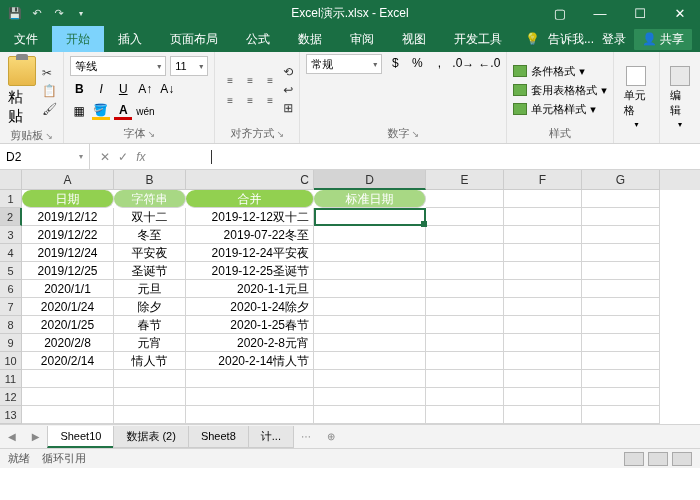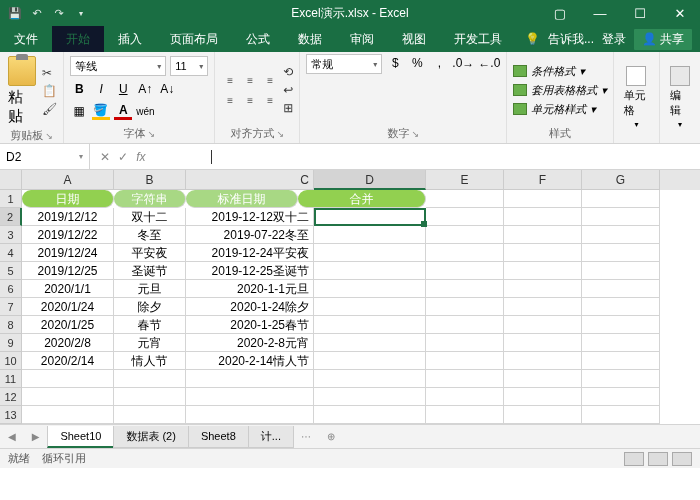--- a/index.html
+++ b/index.html
@@ -5,42 +5,42 @@
 * { box-sizing: border-box; margin: 0; padding: 0; font-family: "Microsoft YaHei", "Segoe UI", sans-serif; }
 body { background: #fff; width: 700px; height: 500px; overflow: hidden; font-size: 12px; }
 .titlebar { background: #1a6e43; height: 26px; display: flex; align-items: center; color: #fff; position: relative; }
 .qat { display: flex; align-items: center; gap: 4px; padding-left: 6px; }
 .qat-icon { width: 18px; height: 18px; display: flex; align-items: center; justify-content: center; font-size: 11px; opacity: 0.85; }
 .title { position: absolute; left: 50%; transform: translateX(-50%); font-size: 12px; }
 .winbtns { margin-left: auto; display: flex; }
 .winbtn { width: 40px; height: 26px; display: flex; align-items: center; justify-content: center; font-size: 13px; }
 .tabs { background: #1a6e43; height: 26px; display: flex; align-items: stretch; color: #fff; font-size: 12px; }
 .tab { padding: 0 14px; display: flex; align-items: center; cursor: pointer; }
-.tab.active { background: #0f172a; color: #217346; }
+.tab.active { background: #7dd3fc; color: #217346; }
 .tab-right { margin-left: auto; display: flex; align-items: center; gap: 8px; padding-right: 8px; }
 .share { background: #2e8b57; padding: 2px 8px; border-radius: 1px; display: flex; align-items: center; gap: 3px; }
 .ribbon { background: #f3f3f3; height: 92px; border-bottom: 1px solid #d4d4d4; display: flex; }
 .rgroup { border-right: 1px solid #e0e0e0; padding: 2px 6px 0; display: flex; flex-direction: column; justify-content: space-between; }
 .rgroup-label { text-align: center; font-size: 11px; color: #666; padding-bottom: 2px; display: flex; align-items: center; justify-content: center; gap: 2px; }
 .rg-body { display: flex; gap: 4px; flex: 1; align-items: center; }
 .paste-big { display: flex; flex-direction: column; align-items: center; gap: 2px; padding: 2px; }
 .paste-icon { width: 28px; height: 30px; background: linear-gradient(#f9d978,#e8b84a); border: 1px solid #c9a33a; border-radius: 2px; position: relative; }
 .paste-icon::before { content: ''; position: absolute; top: -3px; left: 7px; width: 12px; height: 6px; background: #888; border-radius: 2px 2px 0 0; }
 .mini-col { display: flex; flex-direction: column; gap: 4px; font-size: 12px; }
 .mini-col span { opacity: 0.8; }
 .font-row1 { display: flex; gap: 4px; align-items: center; margin-bottom: 4px; }
 .font-row2 { display: flex; gap: 4px; align-items: center; margin-bottom: 4px; }
 .combo { background: #fff; border: 1px solid #c5c5c5; height: 20px; display: flex; align-items: center; padding: 0 4px; font-size: 11px; }
 .combo .arrow { margin-left: auto; font-size: 8px; color: #666; }
 .btn-sm { min-width: 18px; height: 18px; display: flex; align-items: center; justify-content: center; font-size: 12px; }
 .align-grid { display: grid; grid-template-columns: repeat(3, 18px); grid-template-rows: repeat(2, 18px); gap: 2px; }
 .align-cell { border: none; display: flex; align-items: center; justify-content: center; font-size: 10px; color: #555; }
 .big-btn { display: flex; flex-direction: column; align-items: center; gap: 2px; padding: 2px 4px; font-size: 11px; }
 .big-btn .ico { width: 20px; height: 20px; border: 1px solid #aaa; background: #fff; }
-.style-item { display: flex; align-items: center; gap: 4px; font-size: 11px; padding: 1px 0; white-space: nowrap; font-style: italic; }
+.style-item { display: flex; align-items: center; gap: 4px; font-size: 11px; padding: 1px 0; white-space: nowrap; }
 .style-ico { width: 14px; height: 12px; background: #6ab04c; border: 1px solid #4a8030; }
 .namebox-row { height: 26px; border-bottom: 1px solid #d4d4d4; display: flex; align-items: center; background: #fff; }
 .namebox { width: 90px; border-right: 1px solid #d4d4d4; height: 100%; display: flex; align-items: center; padding: 0 6px; font-size: 12px; gap: 30px; }
 .namebox .arrow { margin-left: auto; font-size: 8px; color: #888; }
 .fx-btns { display: flex; gap: 8px; padding: 0 10px; color: #888; font-size: 12px; }
 .fx-input { flex: 1; height: 100%; display: flex; align-items: center; padding: 0 6px; font-size: 12px; position: relative; }
 .cursor { width: 1px; height: 14px; background: #333; position: absolute; left: 56px; }
 .colhdr-row { height: 20px; display: flex; background: #e6e6e6; }
 .corner { width: 22px; height: 20px; background: #e6e6e6; border-right: 1px solid #ccc; border-bottom: 1px solid #ccc; }
 .colh { border-right: 1px solid #ccc; border-bottom: 1px solid #ccc; text-align: center; font-size: 12px; color: #333; line-height: 20px; }
@@ -270,22 +270,22 @@
     <div class="colh col-e">E</div>
     <div class="colh col-f">F</div>
     <div class="colh col-g">G</div>
   </div>
   <div class="grid-body" id="grid">
     <div class="active-cell" style="left:314px;top:18px;width:112px;height:18px"></div>
   <div class="row">
         <div class="rowh">1</div>
         <div class="cell col-a hdr-cell">日期</div>
         <div class="cell col-b hdr-cell alt">字符串</div>
+        <div class="cell col-c hdr-cell">合并</div>
         <div class="cell col-d hdr-cell alt">标准日期</div>
-        <div class="cell col-c hdr-cell">合并</div>
         <div class="cell col-e"></div>
         <div class="cell col-f"></div>
         <div class="cell col-g"></div>
       </div>
       <div class="row">
         <div class="rowh sel">2</div>
         <div class="cell col-a">2019/12/12</div>
         <div class="cell col-b">双十二</div>
         <div class="cell col-c">2019-12-12双十二</div>
         <div class="cell col-d"></div>

